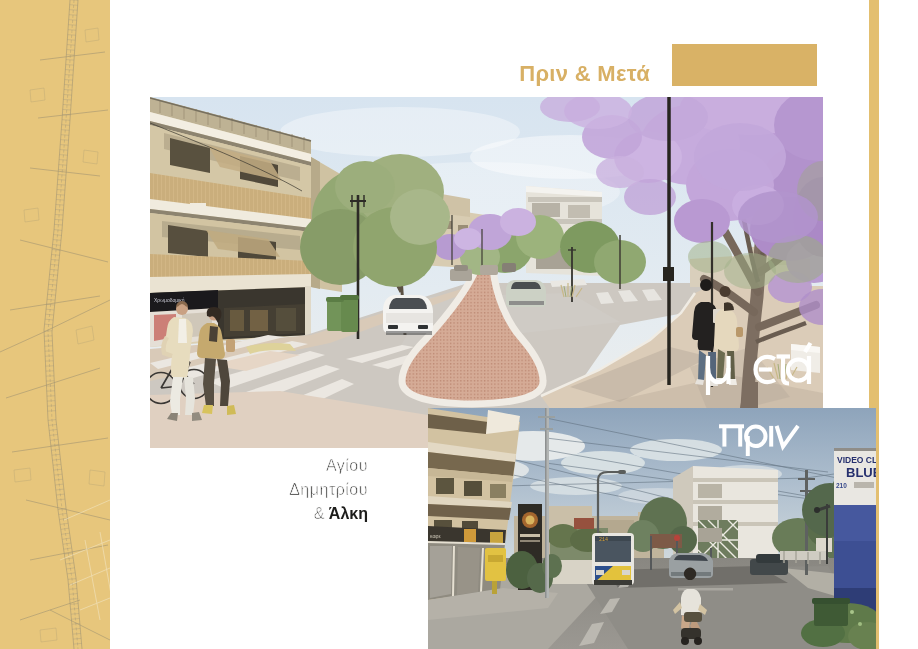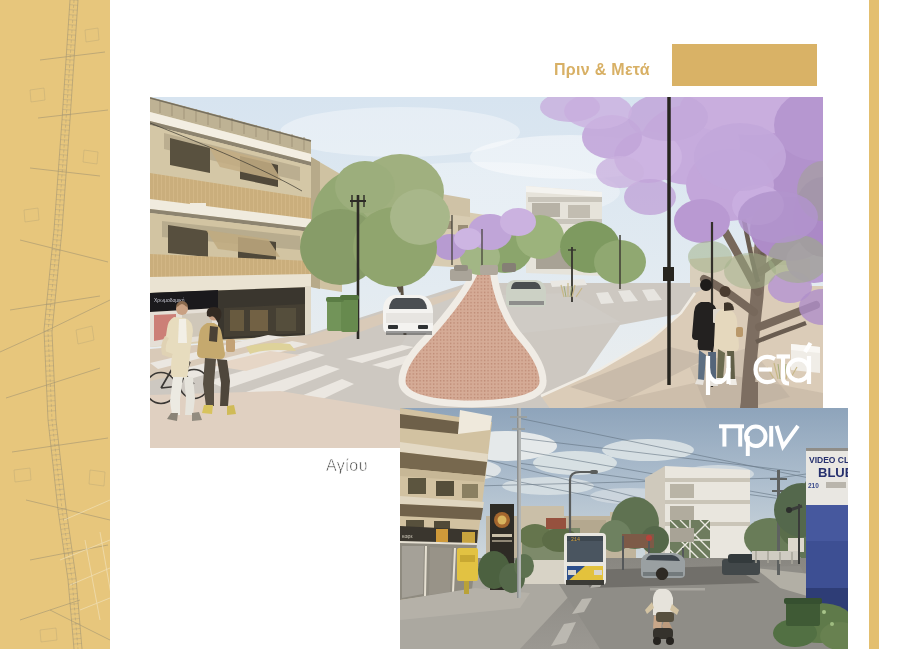--- a/index.html
+++ b/index.html
@@ -46,21 +46,21 @@
     <path d="M60,560 L110,540 M70,585 L110,568 M80,610 L110,598 M64,520 L110,500"></path>
     <path d="M85,540 L100,620 M100,532 L112,600"></path>
   </g>
 </svg>
 </div>
 
 <div class="abs" style="left:672px;top:44px;width:145px;height:42px;background:#d9b266;"></div>
 
 <div class="abs" style="left:869px;top:0;width:10px;height:649px;background:#e3bf70;"></div>
 
-<div class="abs" style="left:430px;top:61px;width:220px;text-align:right;font-size:16px;font-weight:bold;color:#d8b065;letter-spacing:0.3px;">Πριν &amp; Μετά</div>
+<div class="abs" style="left:430px;top:61px;width:220px;text-align:right;font-size:22px;font-weight:bold;color:#d8b065;letter-spacing:0.3px;">Πριν &amp; Μετά</div>
 
 <div class="abs" style="left:150px;top:97px;width:673px;height:351px;">
 <svg width="673" height="351" viewBox="0 0 673 351">
   <defs>
     <linearGradient id="sky" x1="0" y1="0" x2="0" y2="1">
       <stop offset="0" stop-color="#d7e4f0"></stop>
       <stop offset="0.55" stop-color="#e3ebf1"></stop>
       <stop offset="1" stop-color="#efefec"></stop>
     </linearGradient>
     <radialGradient id="cloud" cx="0.5" cy="0.5" r="0.5">
@@ -384,21 +384,21 @@
   <path d="M55,261 l-2,26 3,22 8,0 0,-23 2,-24z" fill="#574f43"></path>
   <path d="M67,262 l4,24 -1,23 8,0 2,-25 -3,-21z" fill="#4e463b"></path>
   <path d="M54,308 l-2,8 10,1 1,-9z" fill="#d8c35e"></path>
   <path d="M77,309 l0,9 9,-1 -2,-9z" fill="#d0bb58"></path>
   <rect x="76" y="242" width="9" height="13" rx="2" fill="#c3a276"></rect>
   </g>
   </g>
 </svg>
 </div>
 
-<div class="abs" style="left:400px;top:408px;width:488px;height:241px;border-radius:23px;">
+<div class="abs" style="left:428px;top:408px;width:488px;height:241px;border-radius:23px;">
 <svg width="448" height="241" viewBox="0 0 448 241">
   <defs>
     <linearGradient id="psky" x1="0" y1="0" x2="0" y2="1">
       <stop offset="0" stop-color="#8ea4bb"></stop>
       <stop offset="0.5" stop-color="#b0c0cf"></stop>
       <stop offset="1" stop-color="#d3dbde"></stop>
     </linearGradient>
     <linearGradient id="proad" x1="0" y1="0" x2="0" y2="1">
       <stop offset="0" stop-color="#898781"></stop>
       <stop offset="1" stop-color="#9b9892"></stop>
@@ -607,20 +607,22 @@
   <circle cx="432" cy="216" r="2" fill="#9fbc80"></circle>
   </g>
 
   <rect x="386" y="192" width="34" height="26" rx="2" fill="#3f5a35"></rect>
   <rect x="384" y="190" width="38" height="6" rx="2" fill="#365030"></rect>
 </svg>
 </div>
 
 <div class="abs" style="left:150px;top:454px;width:218px;text-align:right;font-size:16px;line-height:24px;color:#1d1d1b;">
   <div style="letter-spacing:0.5px;-webkit-text-stroke:0.7px #ffffff;">Αγίου</div>
+  <div style="letter-spacing:0.5px;-webkit-text-stroke:0.7px #ffffff;">Δημητρίου</div>
+  <div><span style="-webkit-text-stroke:0.7px #ffffff;">&amp;</span> <b>Άλκη</b></div>
 </div>
 
 <svg class="abs" width="918" height="649" viewBox="0 0 918 649" style="left:0;top:0;pointer-events:none;">
 
   <g stroke="#ffffff" stroke-width="4.2" fill="none" stroke-linecap="butt">
     <path d="M708,356 L708,395"></path>
     <path d="M708,368 A10.2,14 0 0 0 728.5,368"></path>
     <path d="M728.5,356 L728.5,384"></path>
     <path d="M775,359 C765,353.5 755.5,359.5 755.5,369.5 C755.5,379.5 765,385.5 775,380"></path>
     <path d="M759,369.5 L772,369.5"></path>

